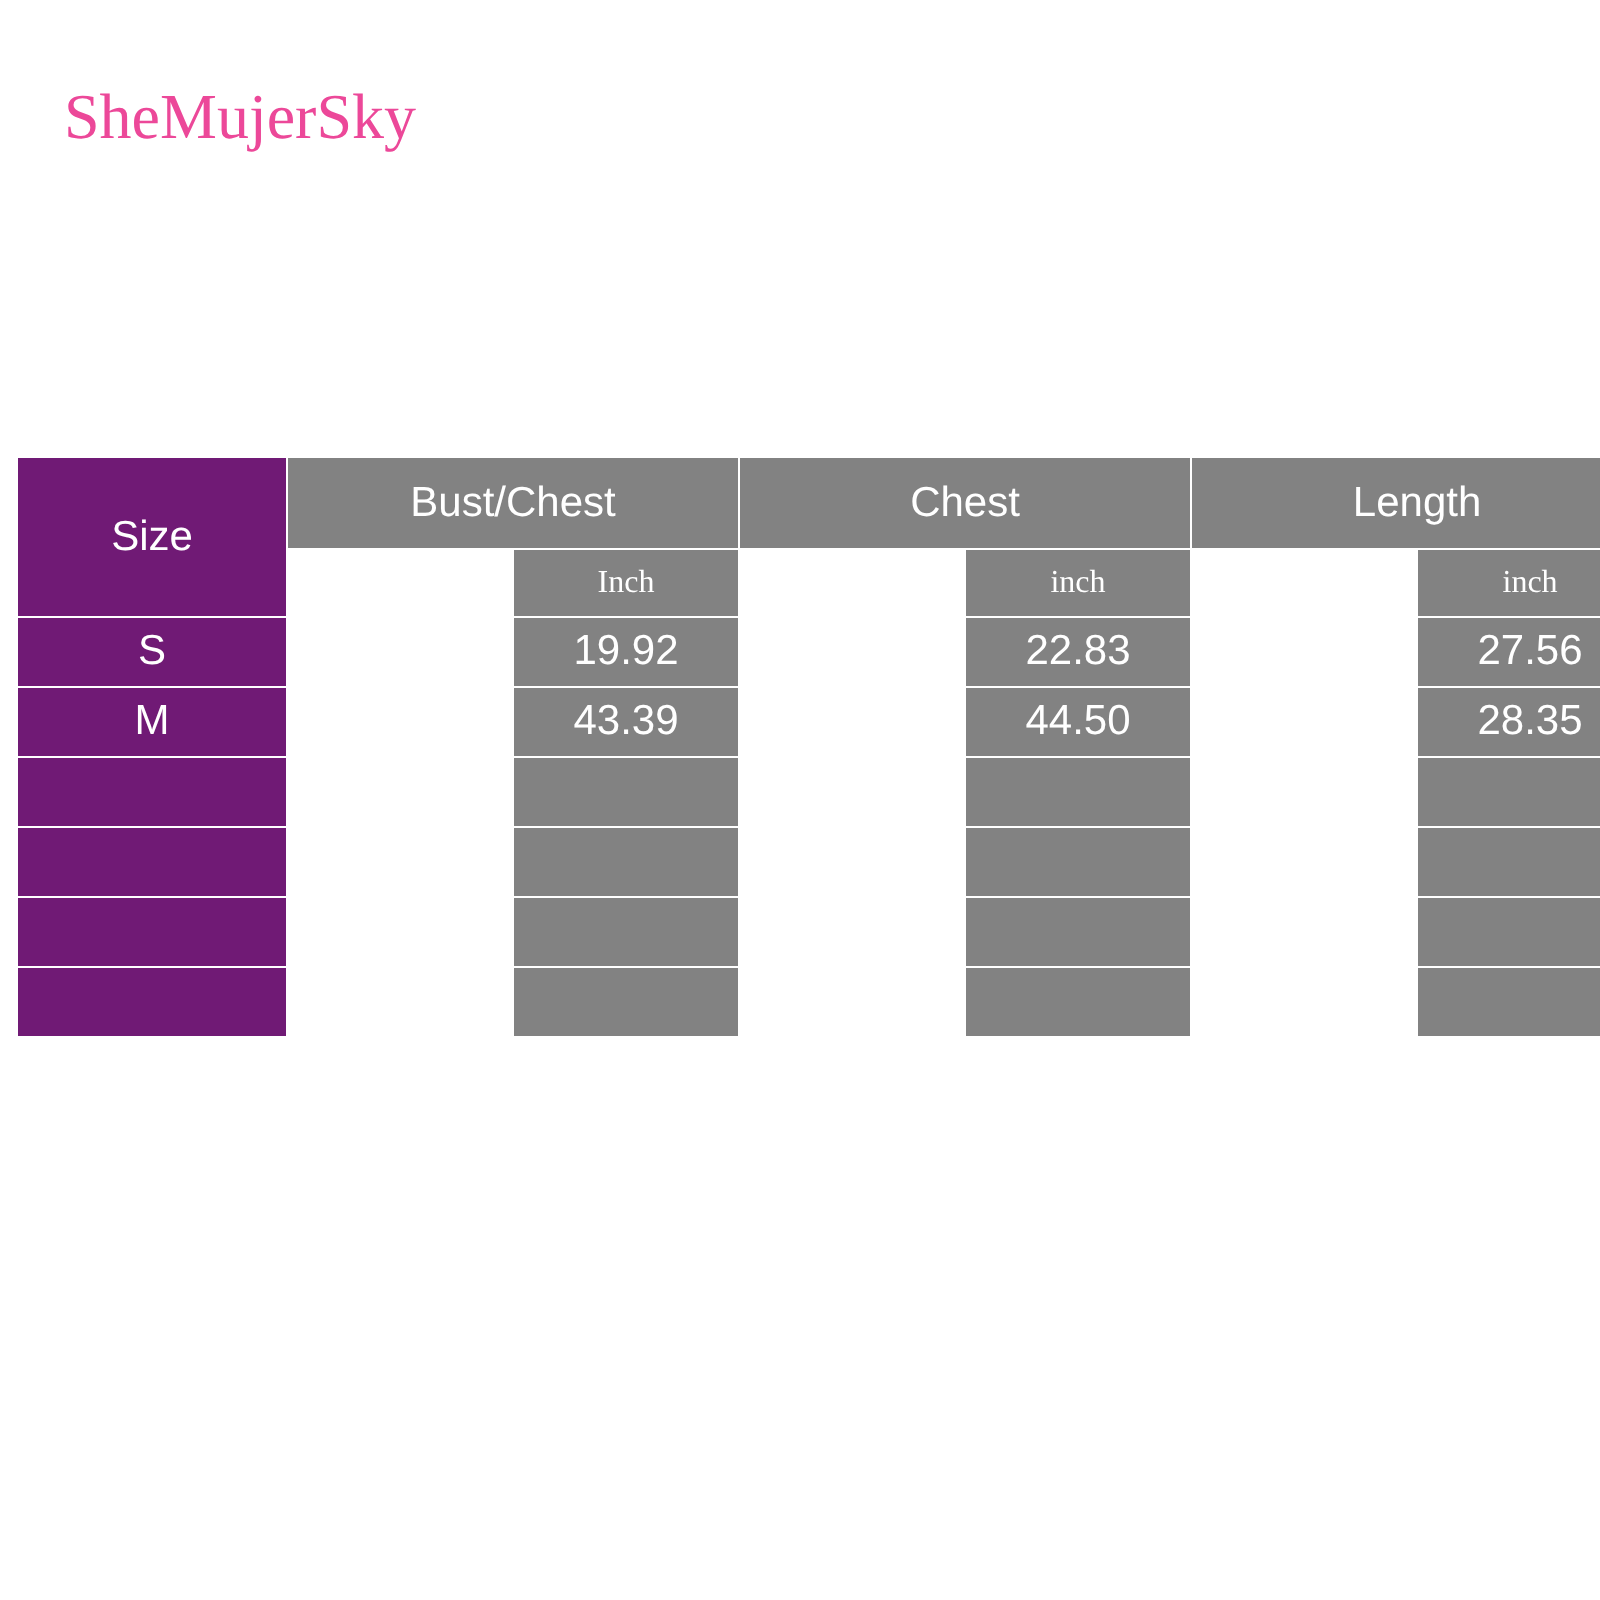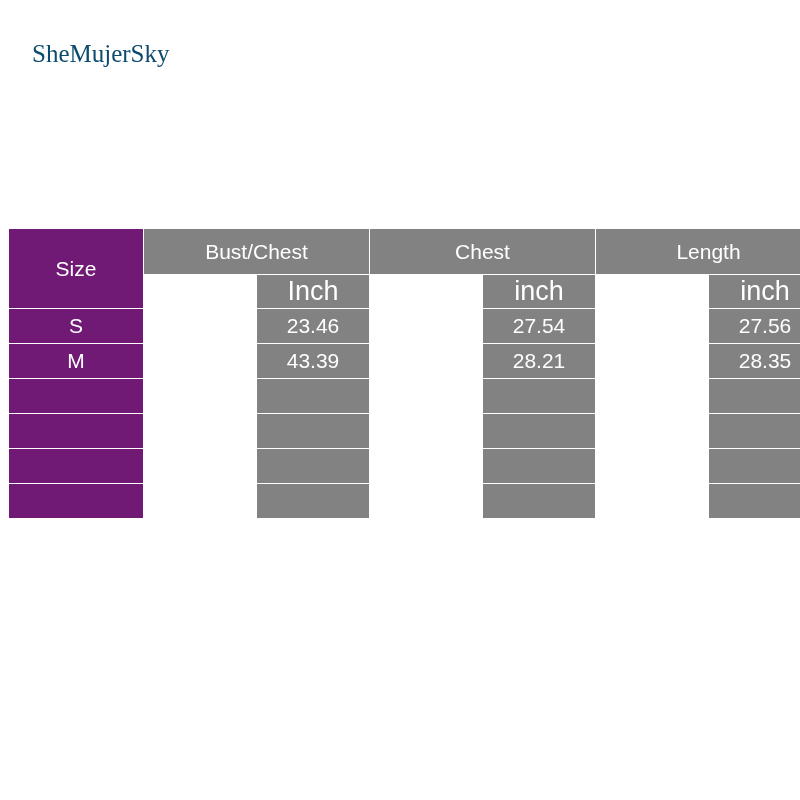--- a/index.html
+++ b/index.html
@@ -12,22 +12,22 @@
     background: #ffffff;
     font-family: "Liberation Sans", sans-serif;
     overflow: hidden;
     position: relative;
   }
   .brand {
     position: absolute;
     left: 32px;
     top: 40px;
     font-family: "Liberation Serif", serif;
-    font-size: 25px;
-    color: #0c4a6e;
+    font-size: 32px;
+    color: #ec4899;
     letter-spacing: 0px;
     white-space: nowrap;
   }
   .size-table {
     position: absolute;
     left: 8px;
     top: 228px;
     width: 784px;
     border-collapse: collapse;
     table-layout: fixed;
@@ -59,21 +59,21 @@
   .cell-white {
     background: #ffffff;
     color: #000000;
   }
   .hdr-group {
     background: #828282;
     color: #ffffff;
     font-size: 24px;
   }
   .row-header td { height: 46px; }
-  .row-units td { height: 34px; font-size: 27px; }
+  .row-units td { height: 34px; font-size: 16px; font-family: Liberation Serif, serif; }
   .row-data td { height: 35px; font-size: 21px; }
   .row-blank td { height: 35px; }
   .size-label {
     font-size: 22px;
   }
   .size-col-head {
     font-size: 22px;
   }
 </style>
 </head>
@@ -103,33 +103,33 @@
       <td class="cell-gray">Inch</td>
       <td class="cell-white">cm</td>
       <td class="cell-gray">inch</td>
       <td class="cell-white">cm</td>
       <td class="cell-gray">inch</td>
     </tr>
 
     <tr class="row-data">
       <td class="cell-black size-label">S</td>
       <td class="cell-white">68</td>
-      <td class="cell-gray">23.46</td>
+      <td class="cell-gray">19.92</td>
       <td class="cell-white">58</td>
-      <td class="cell-gray">27.54</td>
+      <td class="cell-gray">22.83</td>
       <td class="cell-white">70</td>
       <td class="cell-gray">27.56</td>
     </tr>
 
     <tr class="row-data">
       <td class="cell-black size-label">M</td>
       <td class="cell-white">74</td>
       <td class="cell-gray">43.39</td>
       <td class="cell-white">60</td>
-      <td class="cell-gray">28.21</td>
+      <td class="cell-gray">44.50</td>
       <td class="cell-white">72</td>
       <td class="cell-gray">28.35</td>
     </tr>
 
     <tr class="row-blank">
       <td class="cell-black size-label"></td>
       <td class="cell-white"></td>
       <td class="cell-gray"></td>
       <td class="cell-white"></td>
       <td class="cell-gray"></td>

